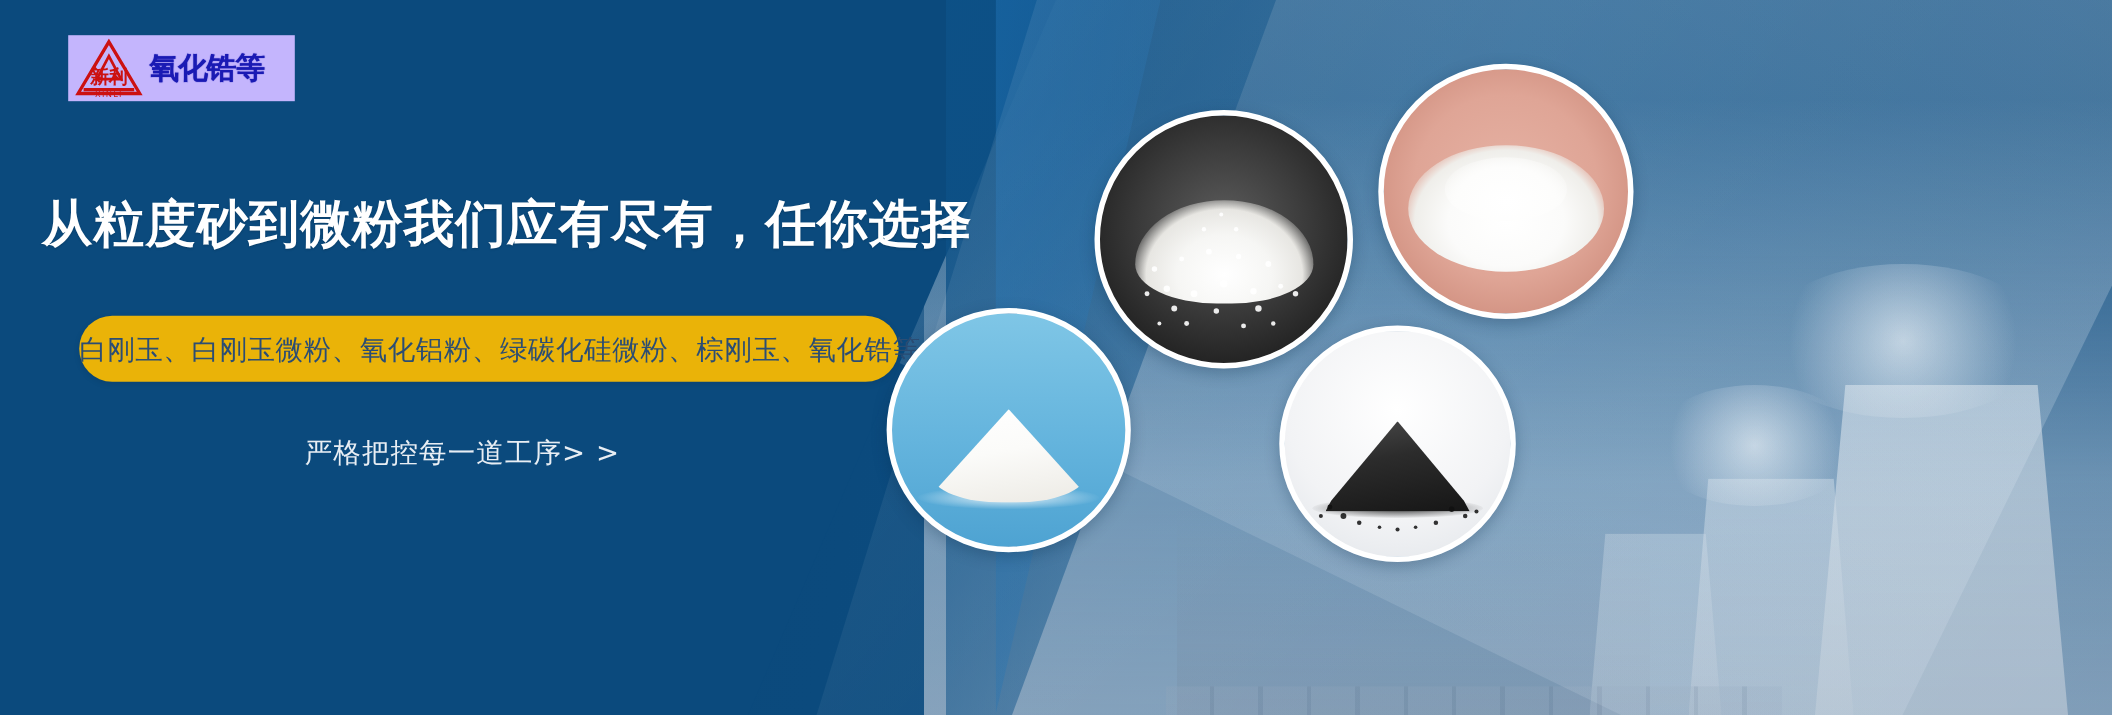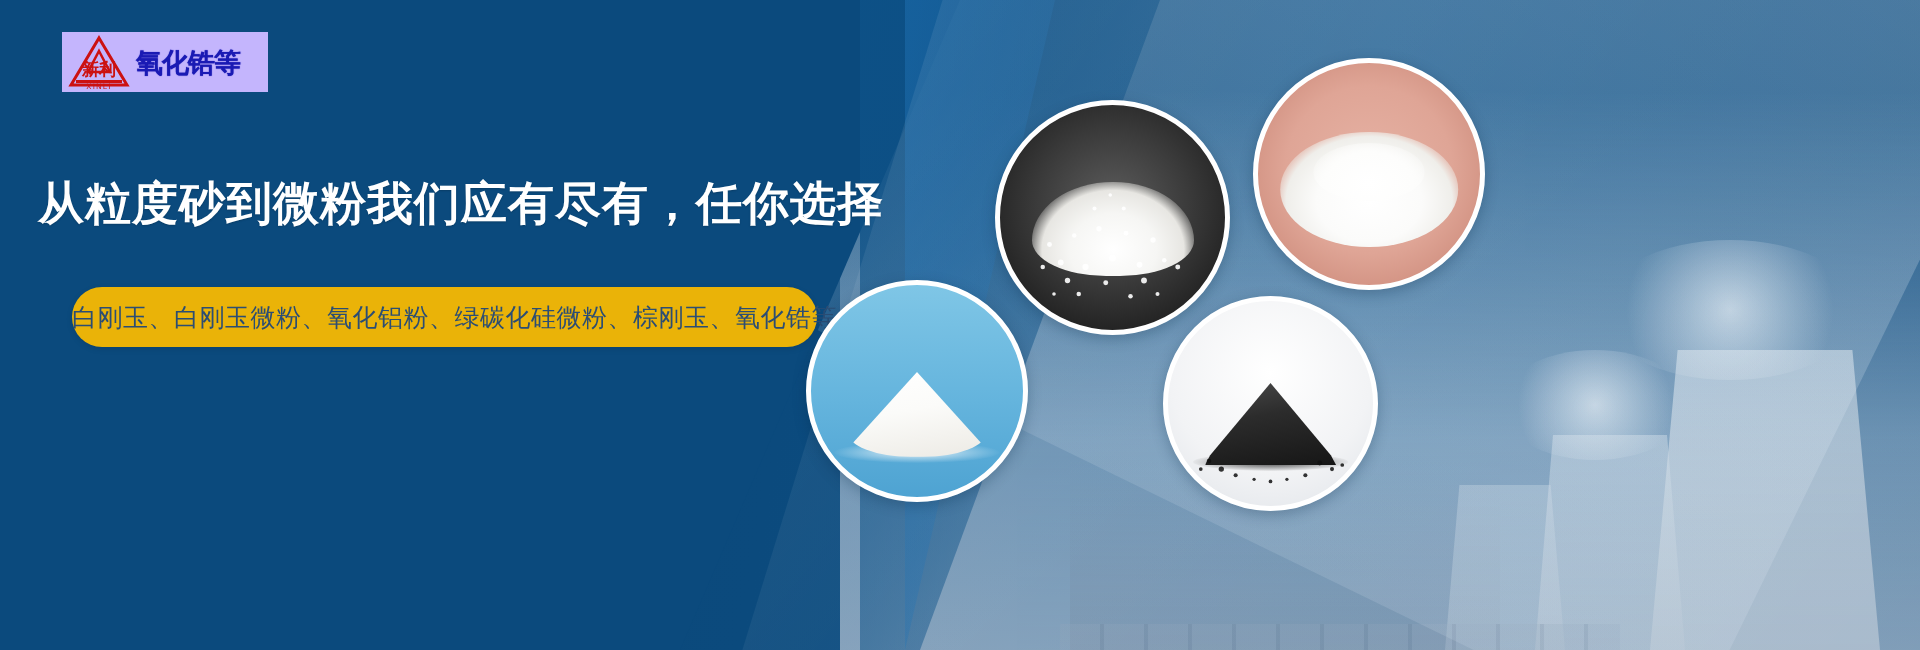--- a/index.html
+++ b/index.html
@@ -291,20 +291,21 @@
     </div>
     <span class="logo-cn">氧化锆等</span>
   </div>
 
   <div class="headline">从粒度砂到微粉我们应有尽有，任你选择</div>
 
   <div class="pill">
     <span class="pill-text">白刚玉、白刚玉微粉、氧化铝粉、绿碳化硅微粉、棕刚玉、氧化锆等</span>
   </div>
 
+  <div class="subtitle">严格把控每一道工序&gt; &gt;</div>
 
   <div class="circle c-blue">
     <div class="cone-white-shadow"></div>
     <div class="heap cone-white"></div>
   </div>
 
   <div class="circle c-dark">
     <div class="heap heap-white-granule"></div>
     <svg class="speck-layer" viewBox="0 0 100 100" preserveAspectRatio="none">
       <g fill="#ffffff" opacity=".9">

